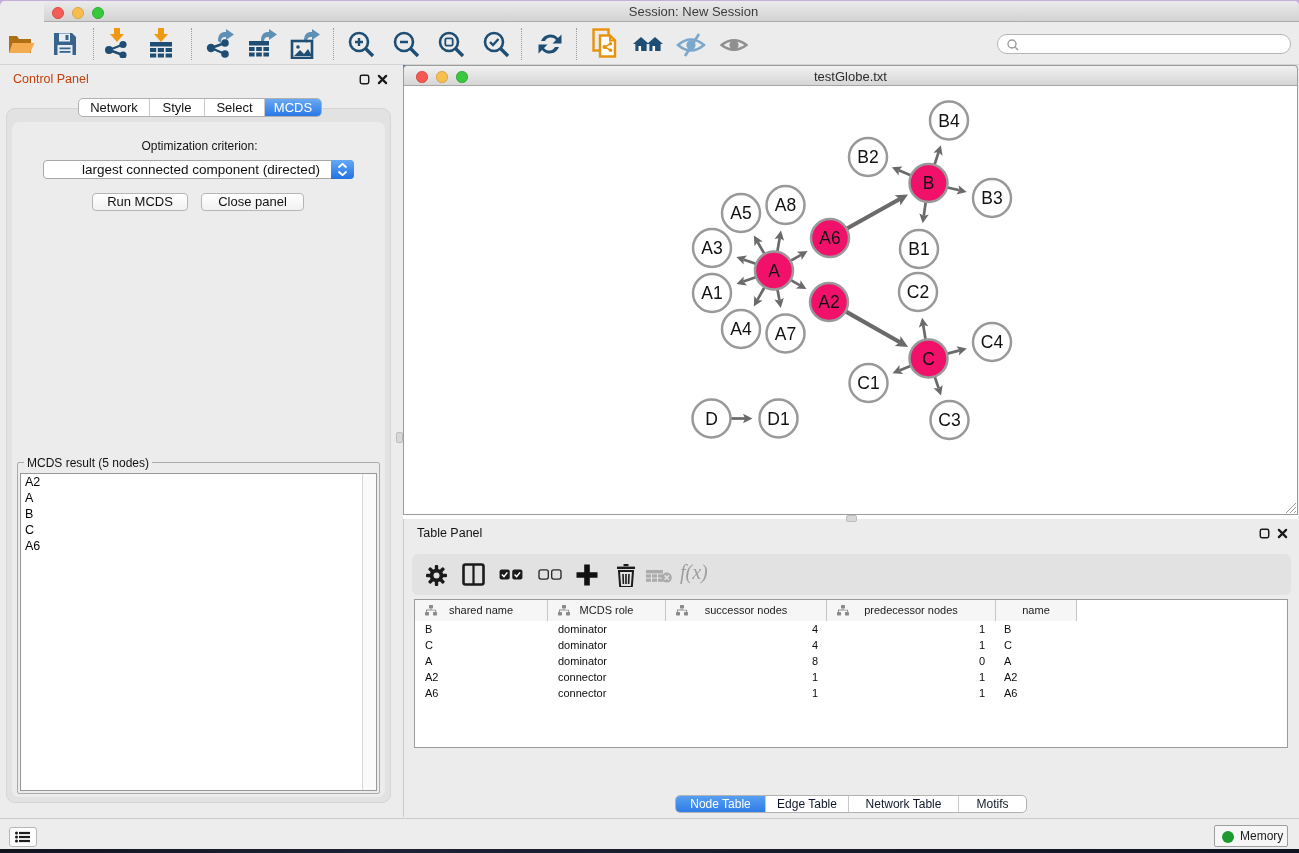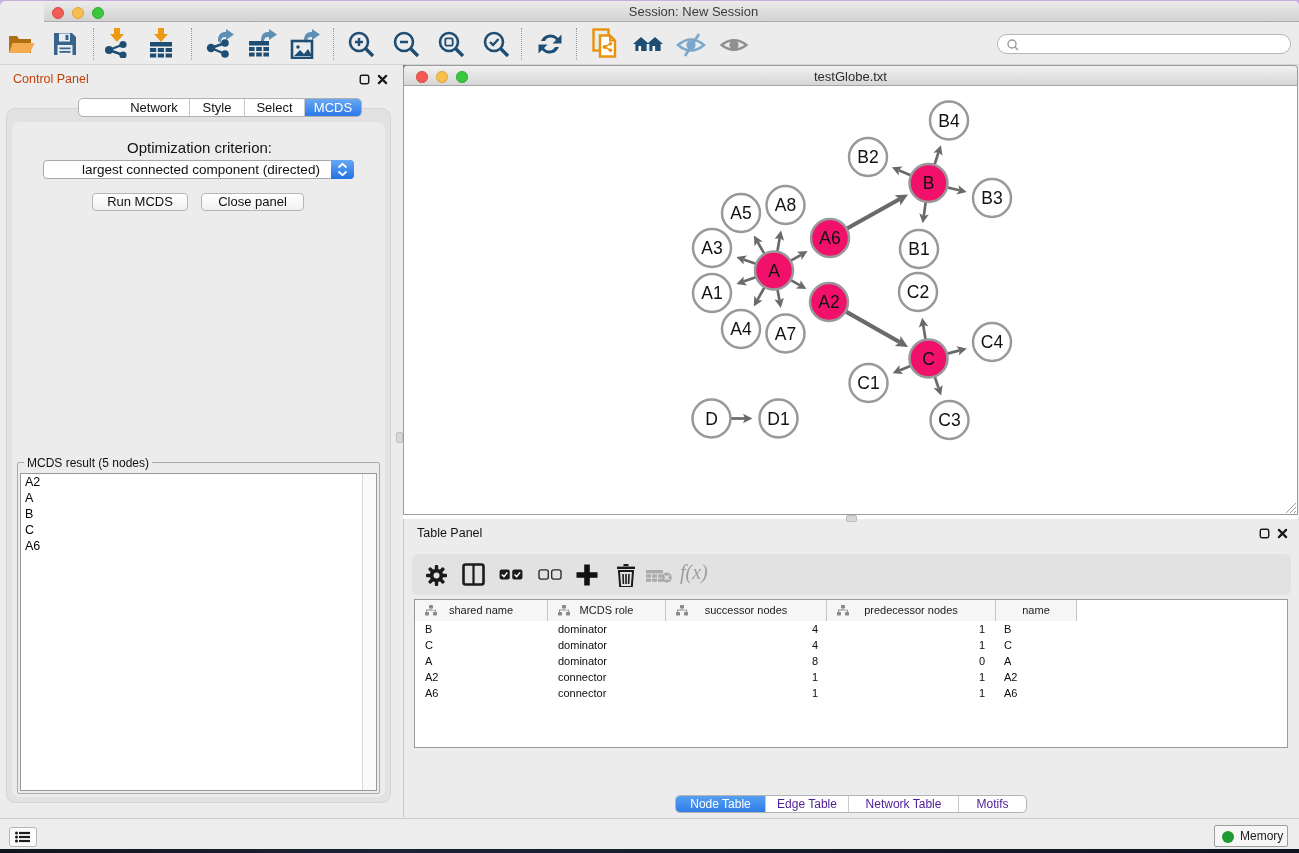--- a/index.html
+++ b/index.html
@@ -6,21 +6,21 @@
 html,body { width:1299px; height:853px; overflow:hidden; }
 body { font-family:"Liberation Sans", sans-serif; background:#c4afdc; position:relative; transform:translateZ(0); }
 #app { position:absolute; left:0; top:1px; width:1299px; height:848px; background:#ececec; border-radius:5px 5px 0 0; overflow:hidden; }
 #titlebar { position:absolute; left:15px; top:0; width:1299px; height:21px; background:linear-gradient(#ebebeb,#d2d2d2); border-bottom:1px solid #ababab; border-radius:5px 5px 0 0;margin-left:29px; }
 #titlebar .tl { position:absolute; top:5.5px; width:12px; height:12px; border-radius:50%; }
 #title-text { position:absolute; top:3px; left:0; width:100%; text-align:center; font-size:13px; color:#3c3c3c; }
 #toolbar { position:absolute; left:0; top:22px; width:1299px; height:42px; background:#ececec; border-bottom:1px solid #d4d4d4; }
 .sep { position:absolute; top:5px; height:32px; width:0; border-left:1px dotted #9a9a9a; }
 .tbi { position:absolute; top:6px; }
 #searchbox { position:absolute; left:997px; top:11px; width:294px; height:20px; background:#fff; border:1px solid #b5b5b5; border-radius:10px; }
-#cp-tabs { position:absolute; left:78px; top:97px; height:19px; display:flex; border:1px solid #b0b0b0; border-radius:5px; background:#fff; overflow:hidden;padding-left:40px; }
+#cp-tabs { position:absolute; left:78px; top:97px; height:19px; display:flex; border:1px solid #b0b0b0; border-radius:5px; background:#fff; overflow:hidden; }
 #cp-tabs .tab { font-size:13px; color:#111; text-align:center; line-height:17px; border-right:1px solid #c9c9c9; }
 #cp-tabs .tab:last-child { border-right:none; }
 #cp-tabs .tab.sel { background:linear-gradient(#6aa9f2,#2a78e8); color:#fff; }
 #cp-pane { position:absolute; left:6px; top:107px; width:385px; height:695px; background:#e2e2e2; border:1px solid #d5d5d5; border-radius:9px; }
 #cp-inner { position:absolute; left:12px; top:121px; width:373px; height:675px; background:#ececec; border-radius:7px; }
 .btn { position:absolute; background:linear-gradient(#ffffff,#f1f1f1); border:1px solid #b6b6b6; border-radius:4px; font-size:13px; color:#111; text-align:center; }
 #fieldset { position:absolute; left:17px; top:461px; width:363px; height:332px; border:1px solid #ababab; border-radius:2px; }
 #fieldset legend,#fs-legend { position:absolute; left:6px; top:-7px; background:#ececec; padding:0 3px; font-size:12px; color:#111; }
 #mcds-list { position:absolute; left:2px; top:10px; width:357px; height:318px; background:#fff; border:1px solid #989898; }
 #mcds-scroll { position:absolute; right:0px; top:0px; width:14px; height:316px; background:#fafafa; border-left:1px solid #d8d8d8; }
@@ -31,21 +31,21 @@
 #net-title .tl { position:absolute; top:5px; width:11.5px; height:11.5px; border-radius:50%; }
 #net-body { position:absolute; left:0; top:21px; width:895px; height:429px; background:#fff; border:1px solid #9c9c9c; border-top:none; }
 
 #tp-toolbar { position:absolute; left:412px; top:553px; width:879px; height:41px; background:#e2e2e2; border-radius:6px; }
 #tbl { position:absolute; left:414px; top:598px; width:874px; height:149px; background:#fff; border:1px solid #9b9b9b; }
 .th { position:absolute; top:0; height:21px; border-right:1px solid #c6c6c6; background:#f6f6f6; font-size:11px; color:#1b1b1b; text-align:center; line-height:21px; }
 .th svg { position:absolute; left:10px; top:5px; }
 .td { position:absolute; font-size:11px; color:#0c0c0c; height:16px; line-height:16px; }
 
 #bot-tabs { position:absolute; left:675px; top:794px; height:18px; display:flex; border:1px solid #b3b3b3; border-radius:5px; background:#fff; overflow:hidden; }
-#bot-tabs .tab { font-size:12px; color:#4c1d95; text-align:center; line-height:16px; border-right:1px solid #c9c9c9; }
+#bot-tabs .tab { font-size:12px; color:#0f172a; text-align:center; line-height:16px; border-right:1px solid #c9c9c9; }
 #bot-tabs .tab:last-child { border-right:none; }
 #bot-tabs .tab.sel { background:linear-gradient(#56a0f2,#2f7ce6); color:#fff; }
 
 #statusbar { position:absolute; left:0; top:817px; width:1299px; height:32px; background:#ededed; border-top:1px solid #cbcbcb; }
 #memorybtn { position:absolute; left:1214px; top:6px; width:74px; height:22px; background:#f6f6f6; border:1px solid #9e9e9e; border-radius:2px; font-size:12px; color:#1b1b1b; }
 #deskstrip { position:absolute; left:0; top:849px; width:1299px; height:4px; background:linear-gradient(90deg,#10141f,#1b2333 30%,#141b29 60%,#0e1320); }
 .icx { position:absolute; }
 </style>
 </head>
 <body>
@@ -205,21 +205,21 @@
       <path d="M2.2 2.2 L10.8 10.8 M10.8 2.2 L2.2 10.8" stroke="#1a1a1a" stroke-width="2.6" stroke-linecap="round"></path>
     </svg>
 <div id="cp-pane"></div>
 <div id="cp-inner"></div>
 <div id="cp-tabs">
   <div class="tab" style="width:71px">Network</div>
   <div class="tab" style="width:55px">Style</div>
   <div class="tab" style="width:60px">Select</div>
   <div class="tab sel" style="width:56px">MCDS</div>
 </div>
-<div style="position:absolute;left:0px;top:138px;width:399px;text-align:center;font-size:15px;color:#141414;">Optimization criterion:</div>
+<div style="position:absolute;left:0px;top:138px;width:399px;text-align:center;font-size:12px;color:#141414;">Optimization criterion:</div>
 <div style="position:absolute;left:43px;top:159px;width:311px;height:19px;background:#fff;border:1px solid #a8a8a8;border-radius:4px;">
   <div style="position:absolute;left:10px;top:1px;font-size:13.5px;color:#101010;line-height:16px;padding-left:28px;">largest connected component (directed)</div>
   <div style="position:absolute;right:-1px;top:-1px;width:23px;height:19px;background:linear-gradient(#66a8f4,#2272e2);border-radius:0 4px 4px 0;">
     <svg width="11" height="13" viewBox="0 0 11 13" style="position:absolute;left:6px;top:3px">
       <path d="M1.5 4.5 L5.5 0.8 L9.5 4.5" fill="none" stroke="#fff" stroke-width="1.8"></path>
       <path d="M1.5 8.5 L5.5 12.2 L9.5 8.5" fill="none" stroke="#fff" stroke-width="1.8"></path>
     </svg>
   </div>
 </div>
 <div class="btn" style="left:92px;top:192px;width:96px;height:18px;line-height:16px;">Run MCDS</div>

